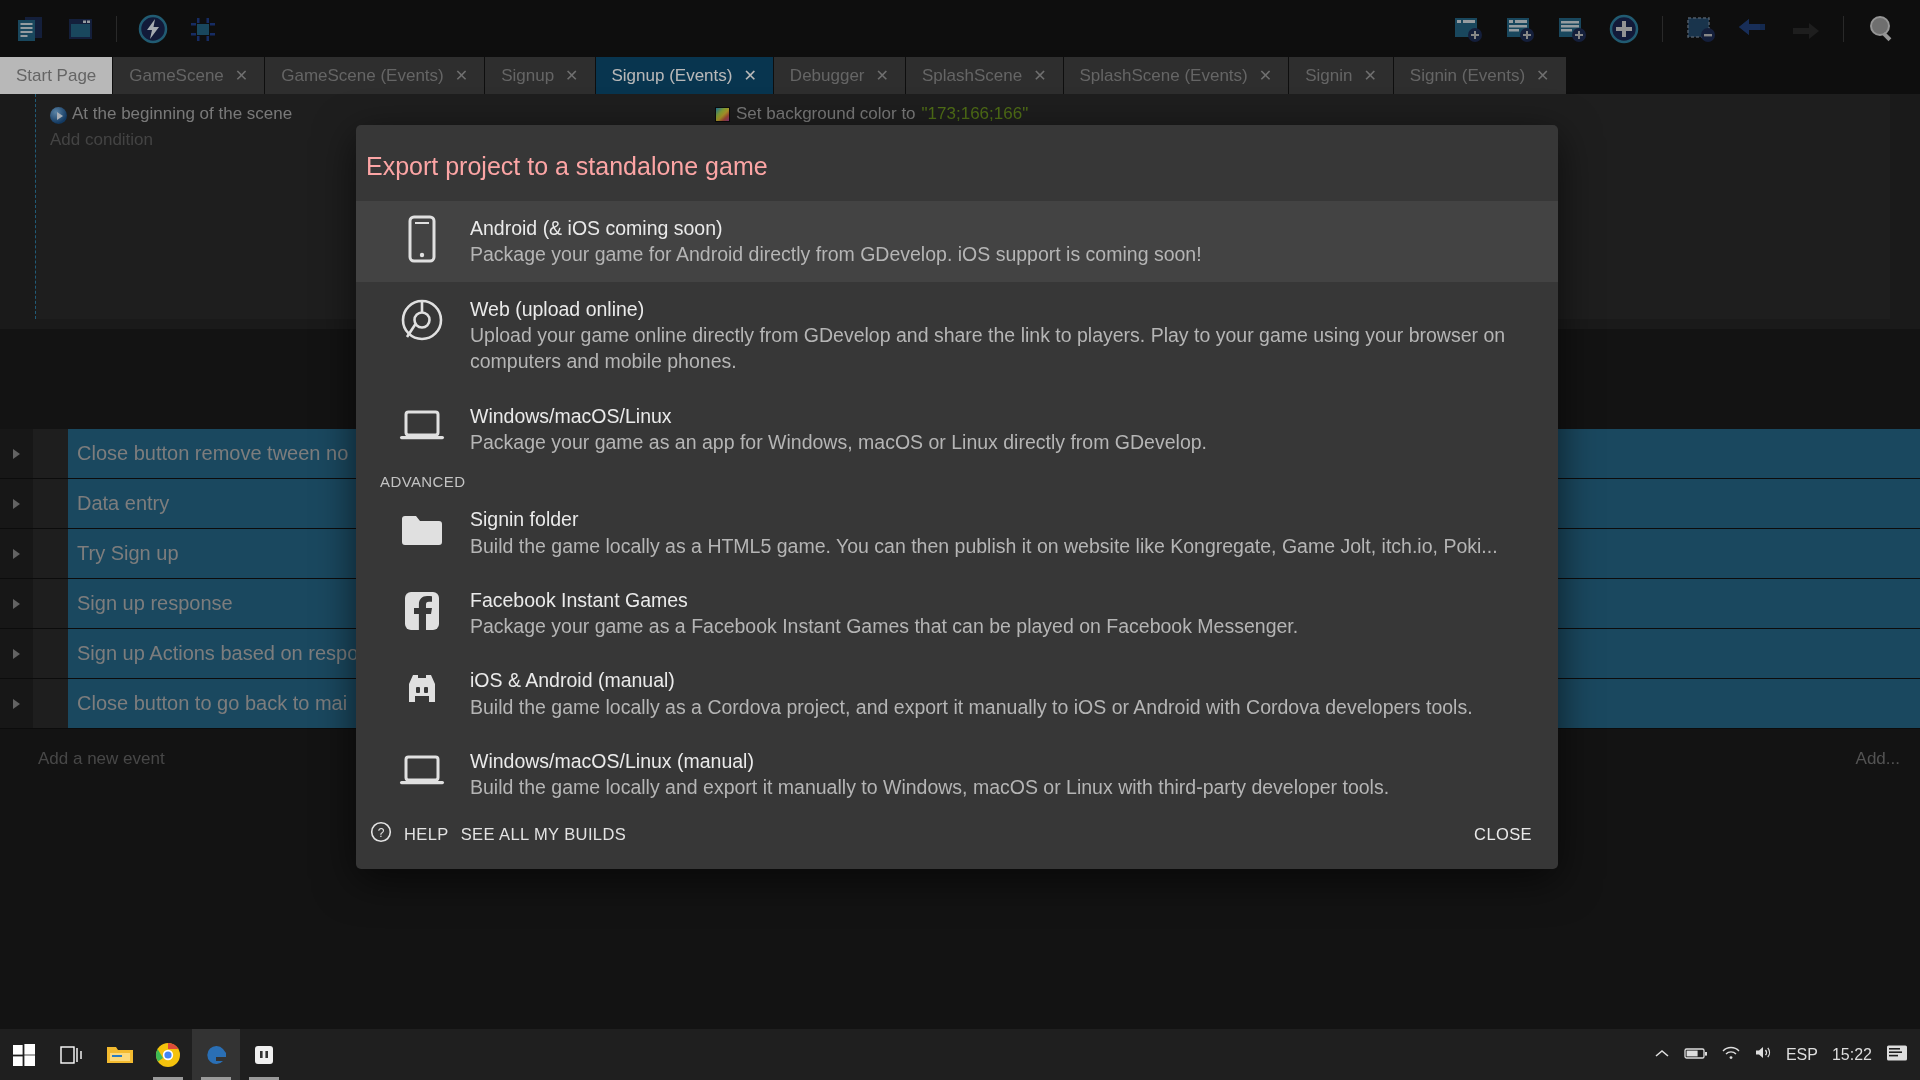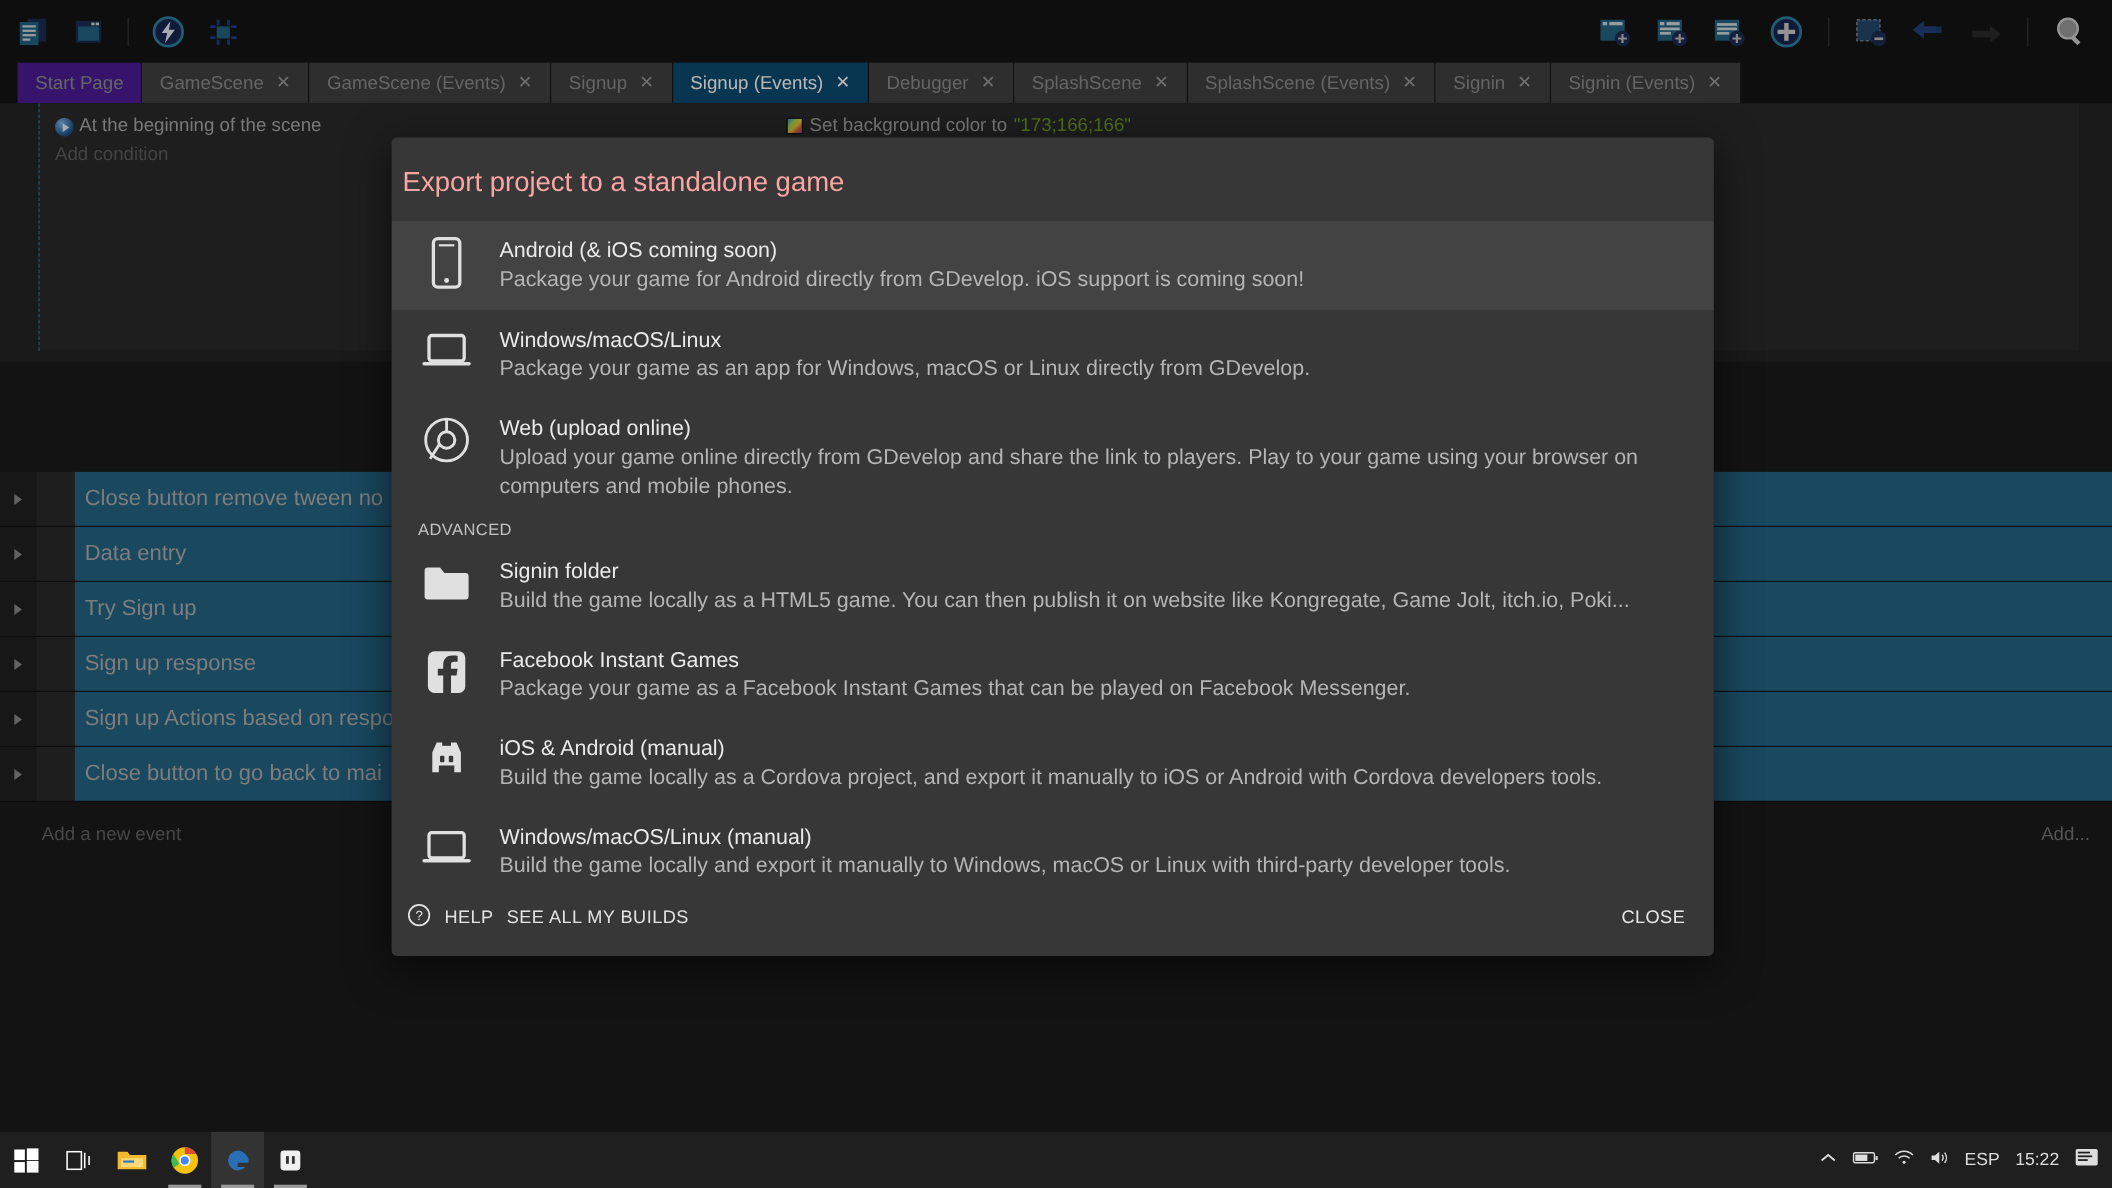--- a/index.html
+++ b/index.html
@@ -25,21 +25,21 @@
   
   .tabbar {
     position: absolute; left: 0; top: 57px; width: 1920px; height: 37px;
     background: #141414; display: flex; align-items: stretch; font-size: 17px;
   }
   .tab {
     display: flex; align-items: center; gap: 11px;
     padding: 0 16px; color: #8c8c8c; background: #404040;
     border-right: 1px solid #141414; cursor: pointer; white-space: nowrap;
   }
-  .tab.first { background: #4c1d95; margin-left: 16px; }
+  .tab.first { background: #ffffff; }
   .tab.active { background: #0c4a6e; color: #ffffff; }
   .tab .x { font-size: 16px; color: #9a9a9a; line-height: 1; }
   .tab.active .x { color: #fff; }
 
   
   .editor { position: absolute; left: 0; top: 94px; width: 1920px; height: 906px; background: #1b1b1b; }
   .ev-top {
     position: absolute; left: 0; top: 0; width: 1920px; height: 235px; background: #242424;
   }
   .ev-top-inner { position: absolute; left: 35px; top: 0; right: 30px; bottom: 10px;
@@ -71,21 +71,21 @@
   .backdrop { position: absolute; inset: 0; background: rgba(0,0,0,0.28); }
   .modal {
     position: absolute; left: 356px; top: 125px; width: 1202px; height: 744px;
     background: #373737; border-radius: 5px; box-shadow: 0 11px 40px rgba(0,0,0,.6);
     display: flex; flex-direction: column;
   }
   .modal-title { padding: 27px 0 20px 10px; margin-left: 0; color: #fca5a5; font-size: 25px; padding-left: 10px; }
   .modal-title span { padding-left: 0; }
   .modal-body { flex: 1; overflow: hidden; }
 
-  .exp-item { display: flex; gap: 20px; padding: 12px 22px 14px 22px; cursor: pointer; align-items: flex-start; }
+  .exp-item { display: flex; gap: 20px; padding: 12px 22px 14px 38px; cursor: pointer; align-items: flex-start; }
   .exp-item.hl { background: #434343; }
   .exp-ico { width: 56px; min-width: 56px; height: 52px; display: flex; align-items: center; justify-content: center; }
   .exp-text { padding-top: 2px; }
   .exp-name { color: #eaeaea; font-size: 19.5px; line-height: 1.35; }
   .exp-desc { color: #b5b5b5; font-size: 19.5px; line-height: 1.35; max-width: 1060px; }
   .section-label { color: #c3c3c3; font-size: 15px; letter-spacing: .4px; padding: 4px 0 2px 24px; }
   .modal-footer { display: flex; align-items: center; padding: 0 26px 0 14px; height: 70px; }
   .f-left { display: flex; align-items: center; gap: 12px; }
   .f-link { color: #e3e3e3; font-size: 16.5px; letter-spacing: .4px; cursor: pointer; }
   .f-close { margin-left: auto; color: #e9e9e9; font-size: 16.5px; letter-spacing: .4px; cursor: pointer; }
@@ -330,45 +330,45 @@
           </svg>
         </div>
         <div class="exp-text">
           <div class="exp-name">Android (&amp; iOS coming soon)</div>
           <div class="exp-desc">Package your game for Android directly from GDevelop. iOS support is coming soon!</div>
         </div>
       </div>
 
       <div class="exp-item">
         <div class="exp-ico">
-          <svg width="50" height="40" viewBox="0 0 50 40">
-            <rect x="9" y="5" width="32" height="23" rx="2.5" fill="none" stroke="#e0e0e0" stroke-width="3"></rect>
-            <rect x="3" y="29" width="44" height="3.2" rx="1.6" fill="#e0e0e0"></rect>
-            <circle cx="25" cy="32" r="0" fill="#e0e0e0"></circle>
-          </svg>
-        </div>
-        <div class="exp-text">
-          <div class="exp-name">Windows/macOS/Linux</div>
-          <div class="exp-desc">Package your game as an app for Windows, macOS or Linux directly from GDevelop.</div>
-        </div>
-      </div>
-
-      <div class="exp-item">
-        <div class="exp-ico">
           <svg width="46" height="46" viewBox="0 0 46 46">
             <circle cx="23" cy="23" r="19" fill="none" stroke="#e0e0e0" stroke-width="2.6"></circle>
             <circle cx="23" cy="23" r="7.5" fill="none" stroke="#e0e0e0" stroke-width="2.6"></circle>
             <path d="M23 15.5 V4" stroke="#e0e0e0" stroke-width="2.6" fill="none"></path>
             <path d="M16.5 27 L8 40" stroke="#e0e0e0" stroke-width="2.6" fill="none"></path>
             <path d="M30.5 23 H42" stroke="#e0e0e0" stroke-width="2.6" fill="none" opacity="0"></path>
           </svg>
         </div>
         <div class="exp-text">
           <div class="exp-name">Web (upload online)</div>
           <div class="exp-desc">Upload your game online directly from GDevelop and share the link to players. Play to your game using your browser on computers and mobile phones.</div>
+        </div>
+      </div>
+
+      <div class="exp-item">
+        <div class="exp-ico">
+          <svg width="50" height="40" viewBox="0 0 50 40">
+            <rect x="9" y="5" width="32" height="23" rx="2.5" fill="none" stroke="#e0e0e0" stroke-width="3"></rect>
+            <rect x="3" y="29" width="44" height="3.2" rx="1.6" fill="#e0e0e0"></rect>
+            <circle cx="25" cy="32" r="0" fill="#e0e0e0"></circle>
+          </svg>
+        </div>
+        <div class="exp-text">
+          <div class="exp-name">Windows/macOS/Linux</div>
+          <div class="exp-desc">Package your game as an app for Windows, macOS or Linux directly from GDevelop.</div>
         </div>
       </div>
 
       <div class="section-label">
         <span>ADVANCED</span>
       </div>
 
       <div class="exp-item">
         <div class="exp-ico">
           <svg width="46" height="38" viewBox="0 0 46 38">

